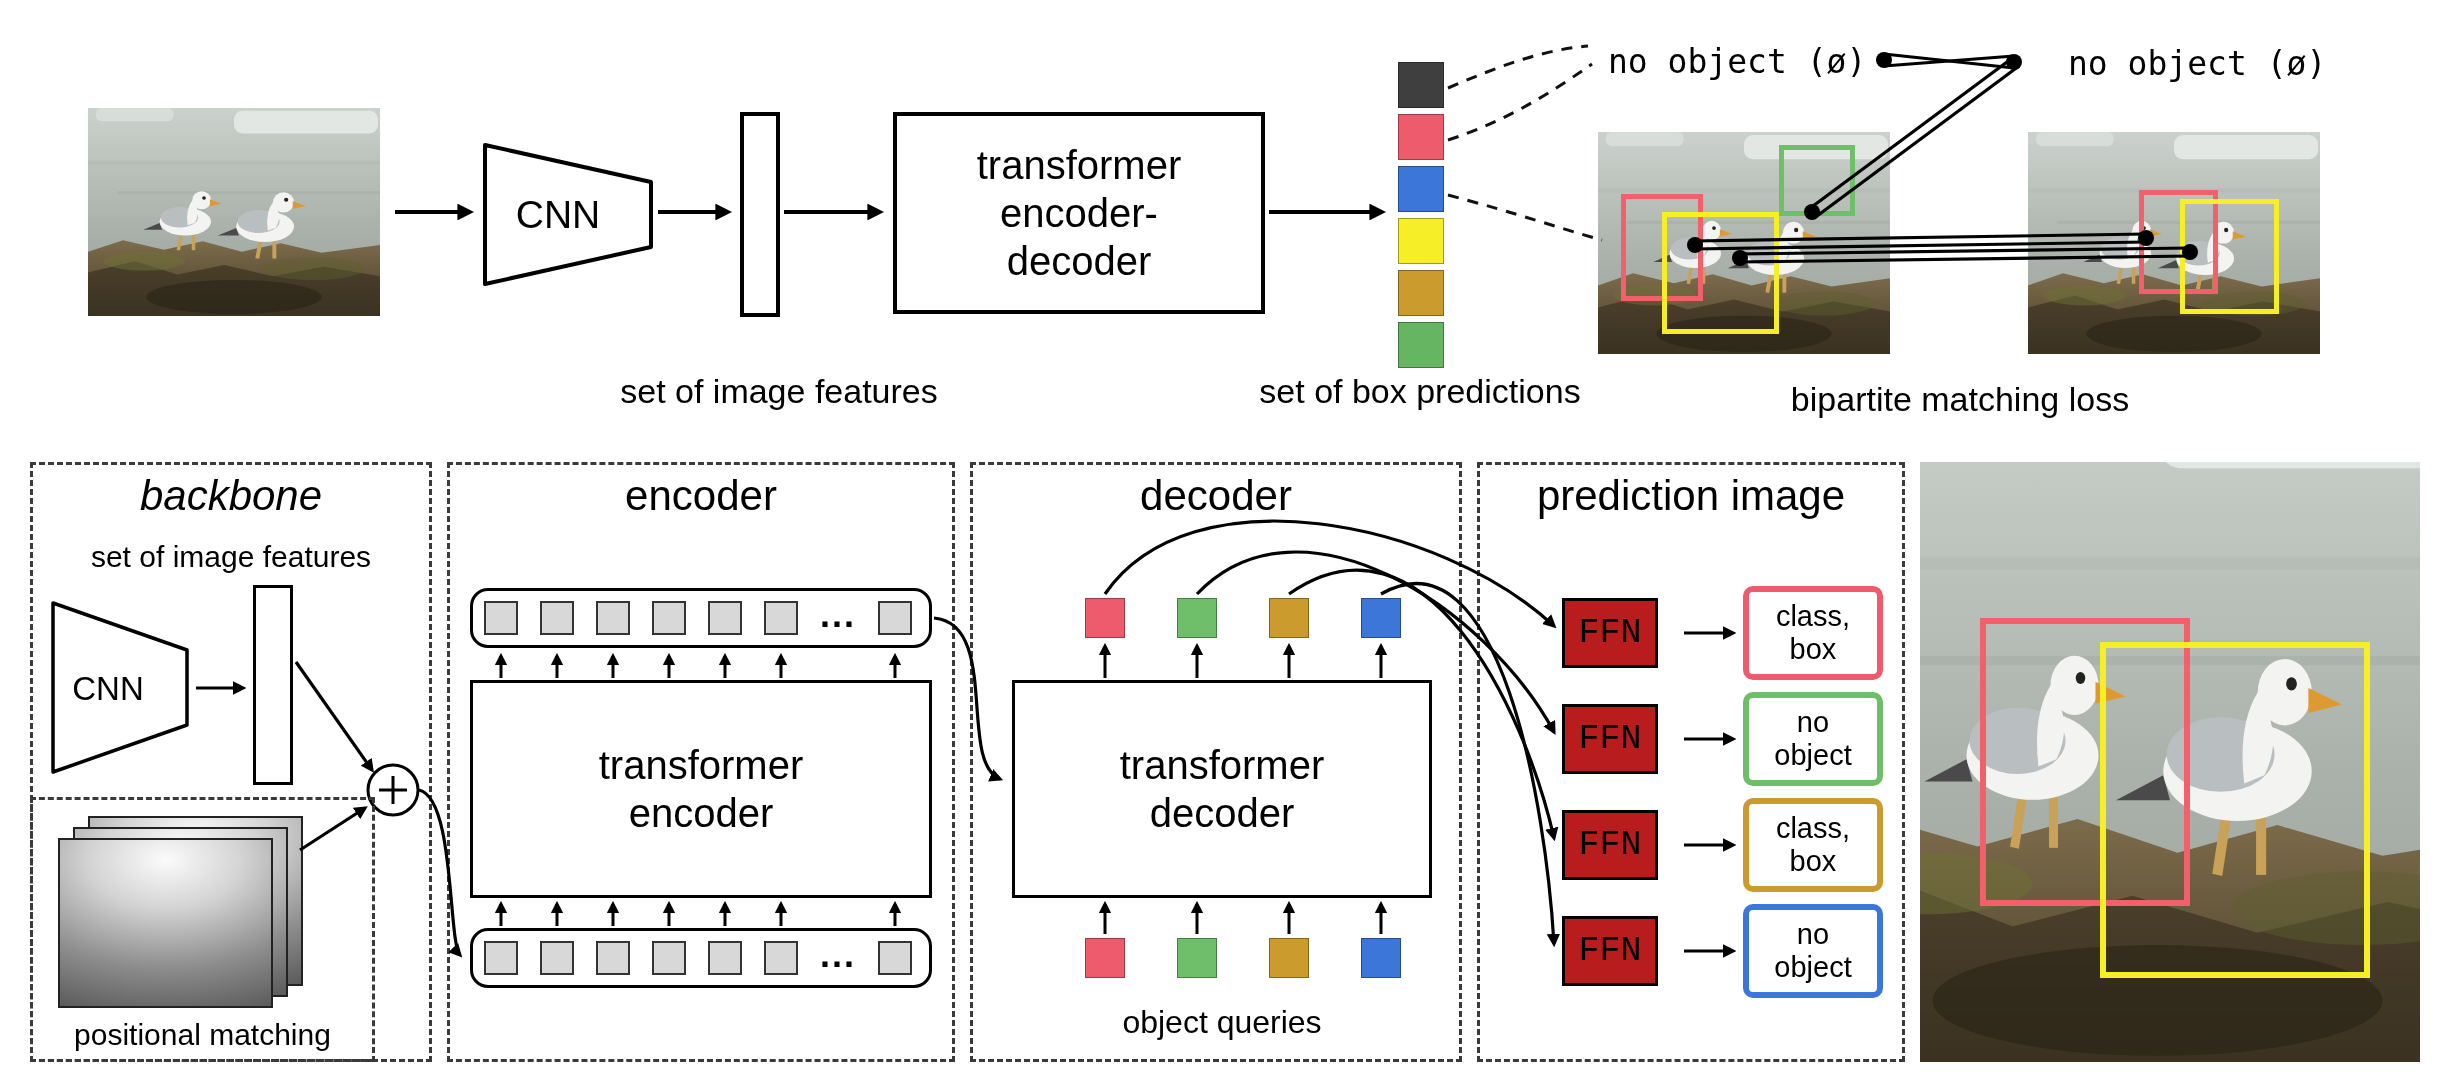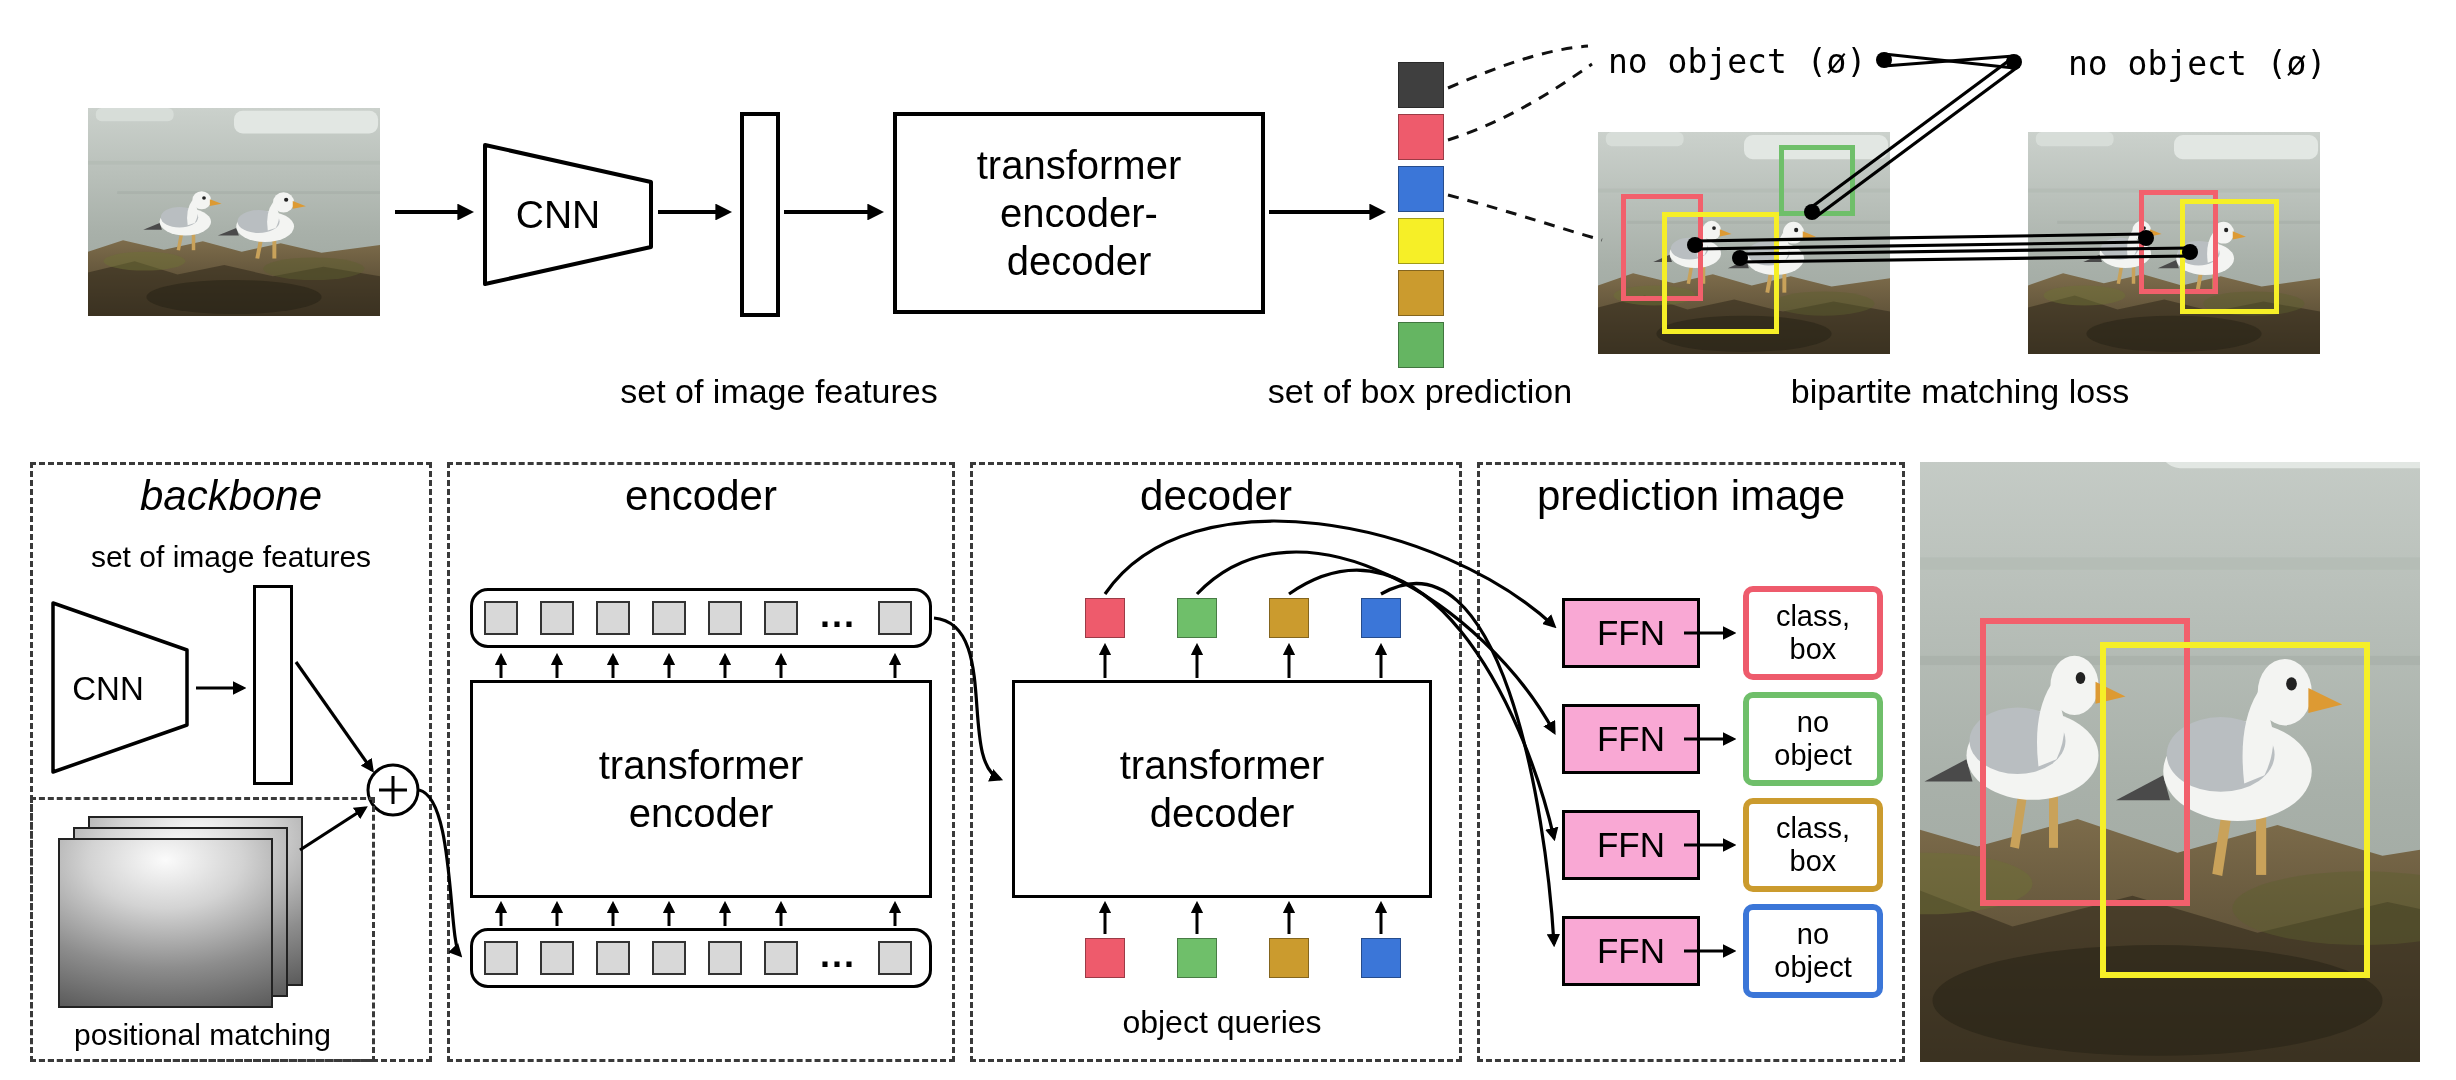--- a/index.html
+++ b/index.html
@@ -12,21 +12,21 @@
   .sectitle { position:absolute; font-size:42px; text-align:center; }
   .caption { position:absolute; font-size:34px; text-align:center; }
   .smalllabel { position:absolute; font-size:30px; text-align:center; }
   .mono { font-family:"DejaVu Sans Mono", monospace;margin-left:12px; }
   .noobj { position:absolute; font-size:33px; white-space:nowrap; }
   .bigbox { position:absolute; background:#fff; border:4px solid #000; display:flex; flex-direction:column; align-items:center; justify-content:center; font-size:40px; line-height:48px; text-align:left; }
   .pill { position:absolute; background:#fff; border:3px solid #000; border-radius:18px; }
   .token { position:absolute; width:34px; height:34px; background:#d8d8d8; border:2px solid #333; }
   .csq { position:absolute; border:1px solid rgba(0,0,0,0.35); }
   .ellipsis { position:absolute; font-size:36px; font-weight:bold; text-align:center; letter-spacing:2px; }
-  .ffn { position:absolute; width:138px; height:70px; background:#f9a8d4; border:3px solid #000; display:flex; align-items:center; justify-content:center; font-size:35px; }
+  .ffn { position:absolute; width:96px; height:70px; background:#b91c1c; border:3px solid #000; display:flex; align-items:center; justify-content:center; font-size:35px;font-family:Liberation Mono, monospace; }
   .outbox { position:absolute; width:140px; height:94px; background:#fff; border:6px solid #000; border-radius:10px; display:flex; flex-direction:column; align-items:center; justify-content:center; font-size:29px; line-height:33px; text-align:center; }
   .photo { position:absolute; overflow:hidden; background:#aab2ab; }
   .photo > svg { position:absolute; inset:0; width:100%; height:100%; }
   .bbox { position:absolute; border:5px solid #f00; }
   .gradsq { position:absolute; width:215px; height:170px; border:2px solid #222;
             background: radial-gradient(130% 105% at 50% 12%, #fbfbfb 0%, #d3d3d3 28%, #8d8d8d 62%, #4e4e4e 100%); }
   .overlay { position:absolute; left:0; top:0; width:2456px; height:1080px; pointer-events:none; }
   svg text { font-family:"Liberation Sans", sans-serif; }
 </style>
 </head>
@@ -113,22 +113,22 @@
 
   <div class="photo" style="left:2028px; top:132px; width:292px; height:222px;">
     <svg viewBox="0 0 300 220" preserveAspectRatio="none">
         <use href="#gulls-scene"></use>
       </svg>
     <div class="bbox" style="left: 38%; top: 26%; width: 27%; height: 47%; border-color: rgb(242, 96, 108);"></div>
     <div class="bbox" style="left: 52%; top: 30%; width: 34%; height: 52%; border-color: rgb(246, 239, 39);"></div>
   </div>
 
   <div class="caption" style="left:564px;  top:372px; width:430px;">set of image features</div>
-  <div class="caption" style="left:1190px; top:372px; width:460px;">set of box prediction</div>
-  <div class="caption" style="left:1700px; top:372px; width:520px;">bipartite matching loss</div>
+  <div class="caption" style="left:1190px; top:372px; width:460px;">set of box predictions</div>
+  <div class="caption" style="left:1700px; top:380px; width:520px;">bipartite matching loss</div>
 
   <div class="dashedbox" style="left:30px; top:462px; width:402px; height:600px;"></div>
   <div class="sectitle" style="left:30px; top:472px; width:402px;font-style:italic;">backbone</div>
   <div class="smalllabel" style="left:34px; top:540px; width:394px;">set of image features</div>
 
   <svg class="abs" style="left:50px; top:600px;" width="140" height="175" viewBox="0 0 140 175">
     <polygon points="3,3 137,50 137,125 3,172" fill="#fff" stroke="#000" stroke-width="3.5" stroke-linejoin="round"></polygon>
     <text x="58" y="100" font-size="33" text-anchor="middle">CNN</text>
   </svg>
 

